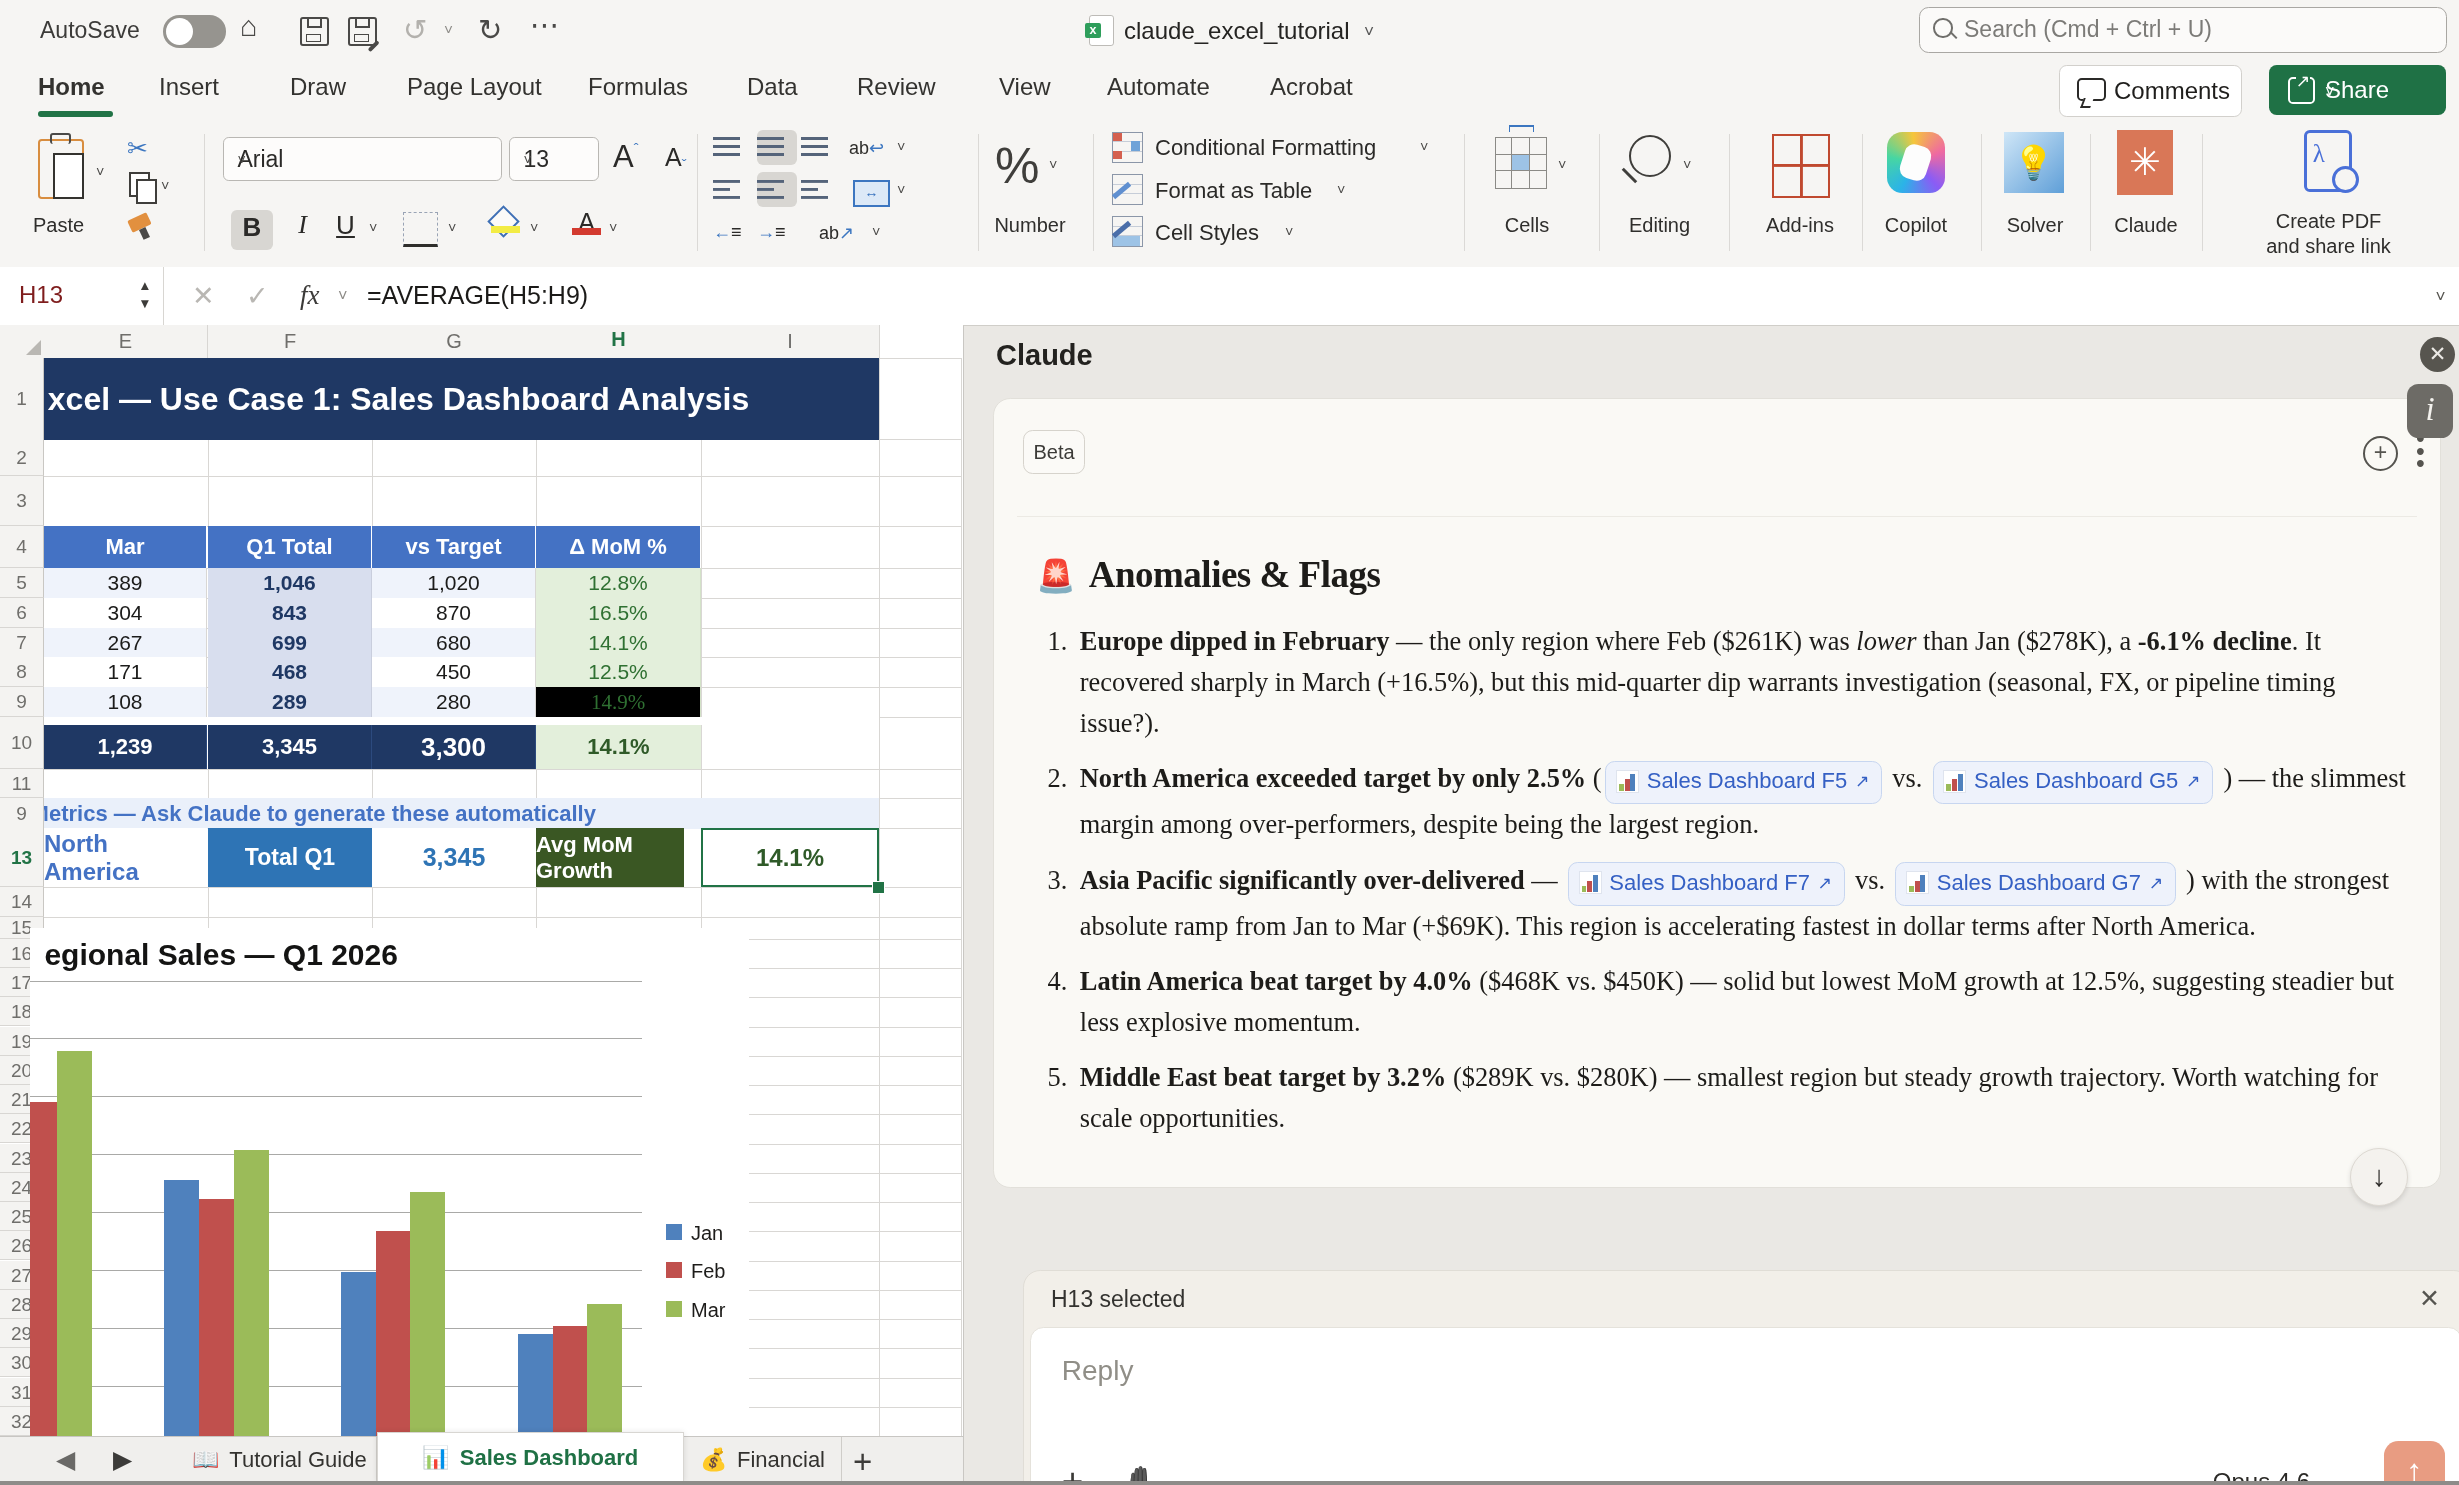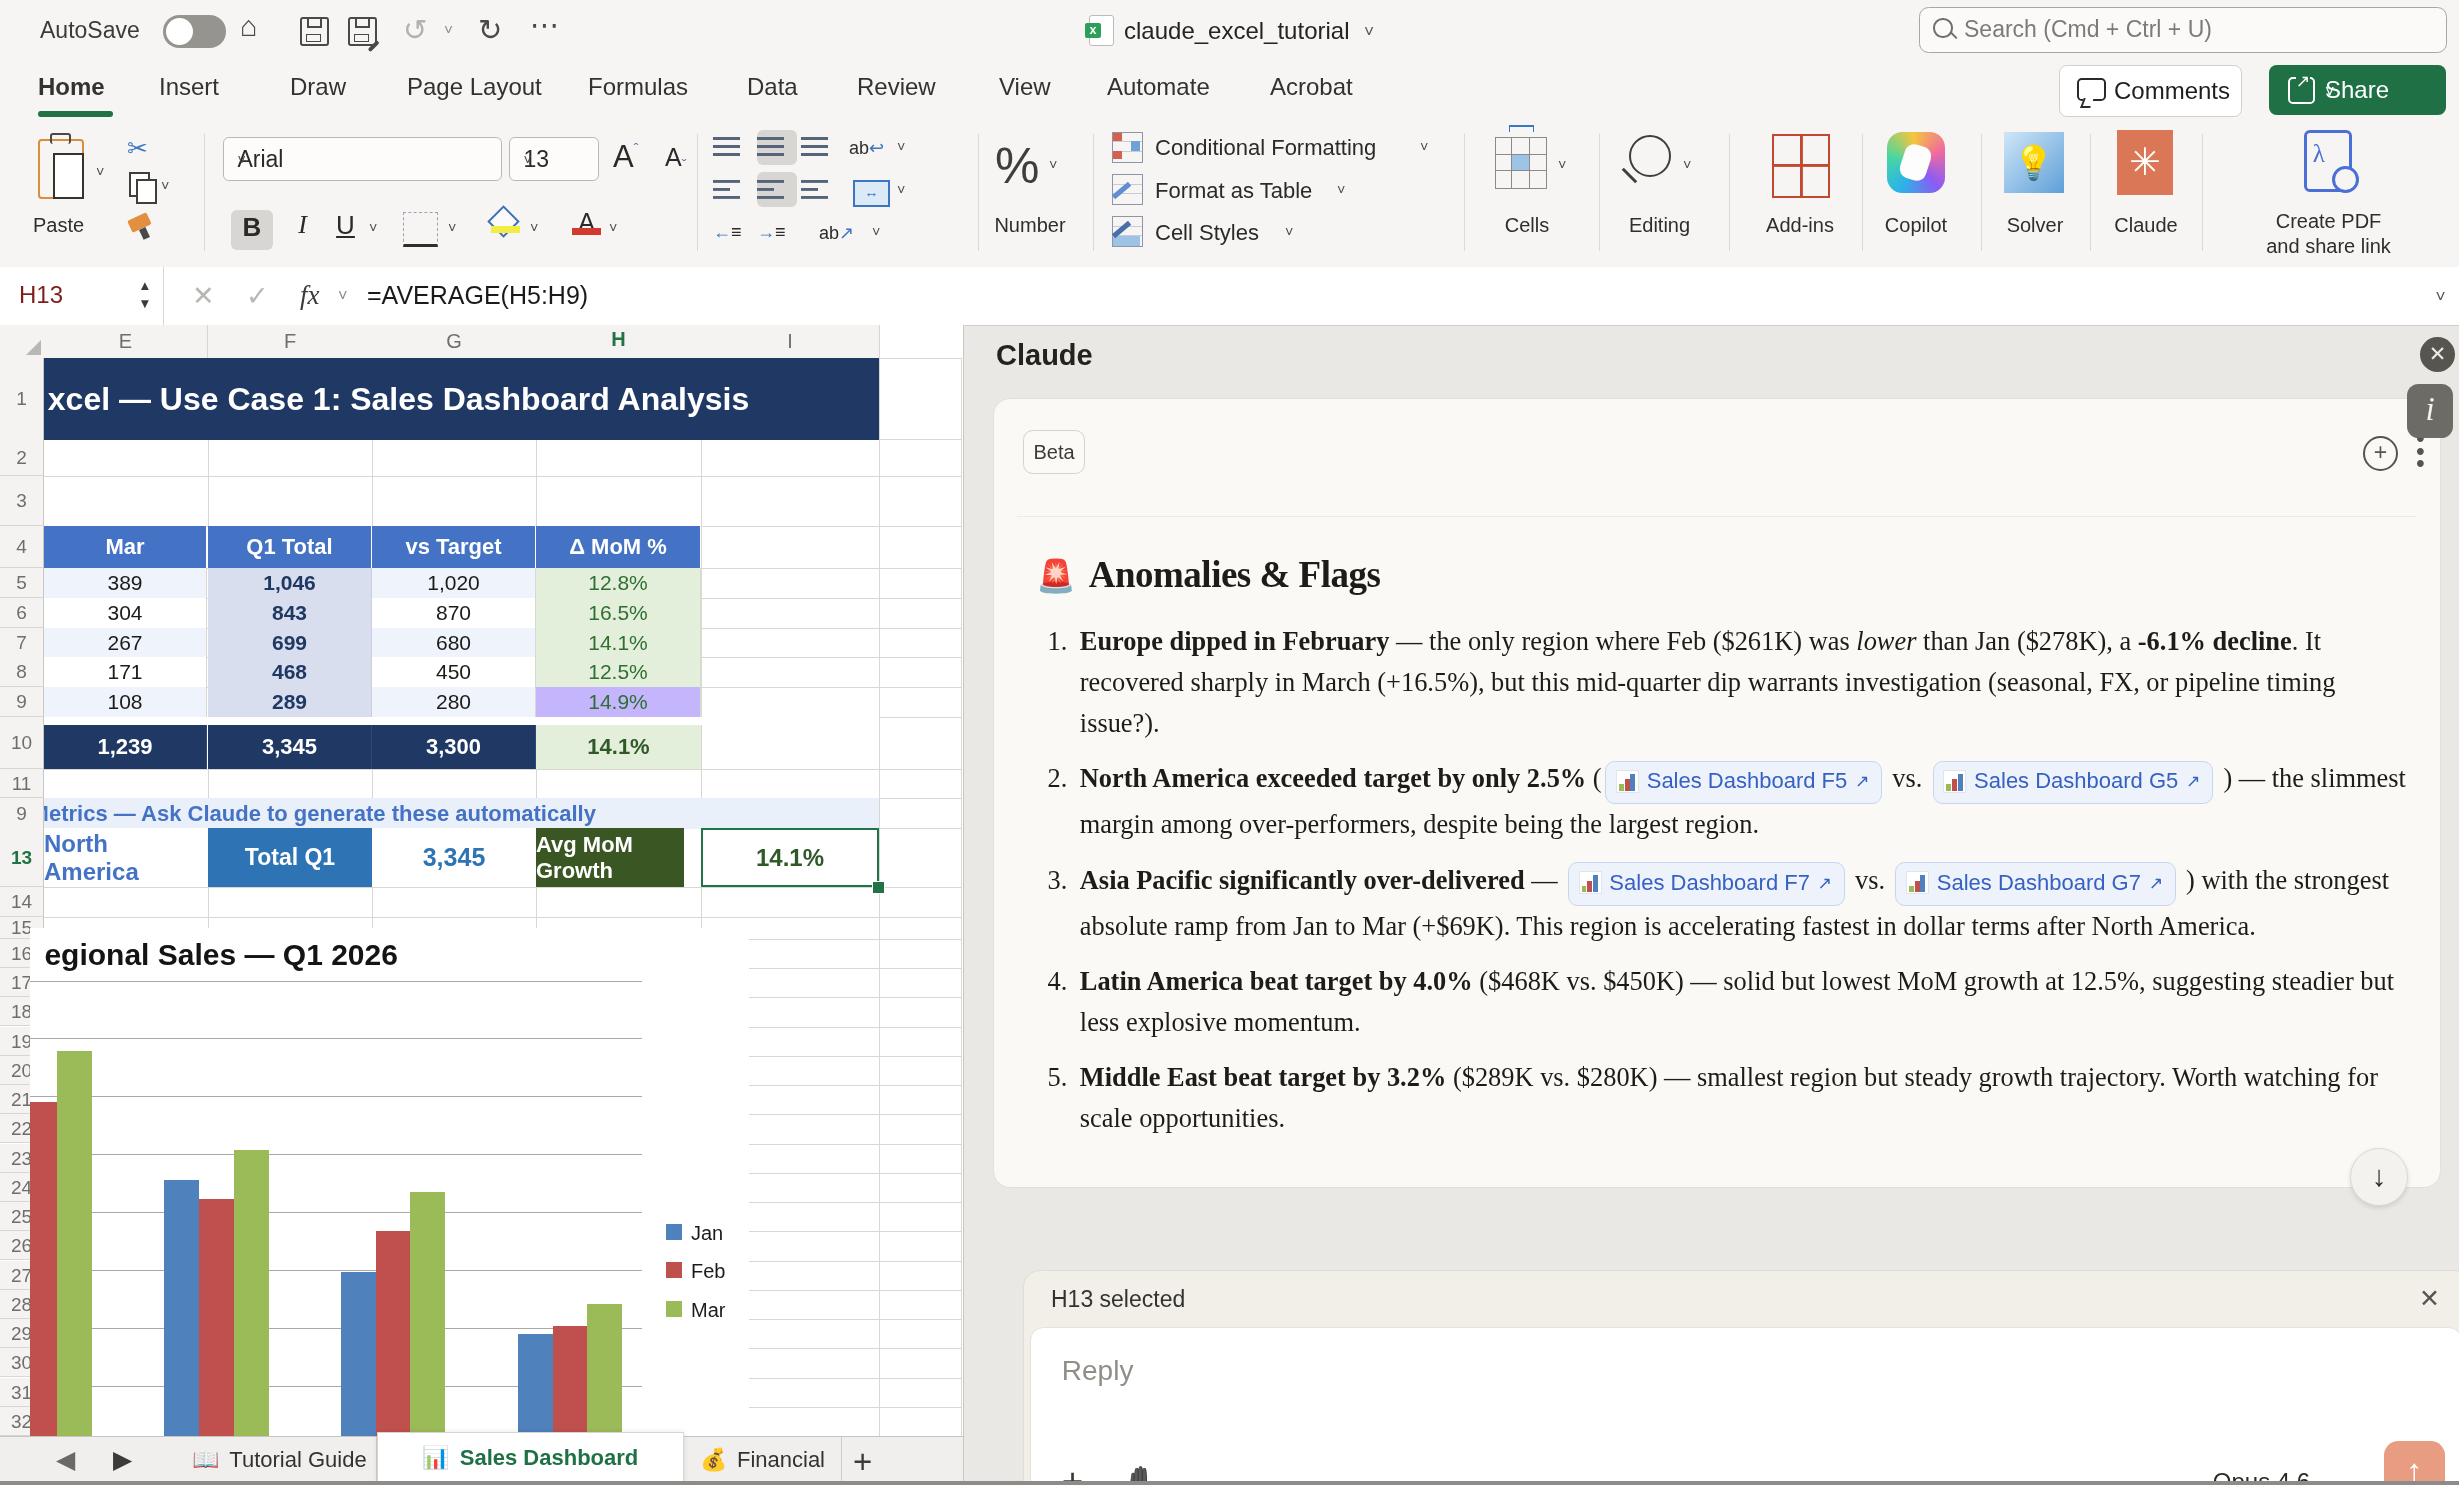--- a/index.html
+++ b/index.html
@@ -450,26 +450,26 @@
       <div class="cell" style="position: absolute; left: 536px; top: 303px; width: 165px; height: 30px; background: rgb(227, 239, 219); color: rgb(47, 112, 50); border-right: 1px solid rgb(211, 226, 200);">14.1%</div>
       <div class="cell" style="position: absolute; left: 44px; top: 332px; width: 0px; height: 30px; background: rgb(255, 255, 255); color: rgb(27, 27, 26); border-right: 1px solid rgb(217, 215, 212);">152</div>
       <div class="cell" style="position: absolute; left: 44px; top: 332px; width: 163px; height: 30px; background: rgb(255, 255, 255); color: rgb(27, 27, 26); border-right: 1px solid rgb(217, 215, 212);">171</div>
       <div class="cell" style="position: absolute; left: 208px; top: 332px; width: 164px; height: 30px; background: rgb(216, 222, 238); color: rgb(31, 56, 100); font-weight: bold; border-right: 1px solid rgb(201, 206, 221);">468</div>
       <div class="cell" style="position: absolute; left: 372px; top: 332px; width: 164px; height: 30px; background: rgb(255, 255, 255); color: rgb(27, 27, 26); border-right: 1px solid rgb(217, 215, 212);">450</div>
       <div class="cell" style="position: absolute; left: 536px; top: 332px; width: 165px; height: 30px; background: rgb(227, 239, 219); color: rgb(47, 112, 50); border-right: 1px solid rgb(211, 226, 200);">12.5%</div>
       <div class="cell" style="position: absolute; left: 44px; top: 362px; width: 0px; height: 30px; background: rgb(239, 243, 251); color: rgb(27, 27, 26); border-right: 1px solid rgb(217, 215, 212);">94</div>
       <div class="cell" style="position: absolute; left: 44px; top: 362px; width: 163px; height: 30px; background: rgb(239, 243, 251); color: rgb(27, 27, 26); border-right: 1px solid rgb(217, 215, 212);">108</div>
       <div class="cell" style="position: absolute; left: 208px; top: 362px; width: 164px; height: 30px; background: rgb(216, 222, 238); color: rgb(31, 56, 100); font-weight: bold; border-right: 1px solid rgb(201, 206, 221);">289</div>
       <div class="cell" style="position: absolute; left: 372px; top: 362px; width: 164px; height: 30px; background: rgb(239, 243, 251); color: rgb(27, 27, 26); border-right: 1px solid rgb(217, 215, 212);">280</div>
-      <div class="cell" style="position: absolute; left: 536px; top: 362px; width: 165px; height: 30px; background: #c4b5fd; color: rgb(47, 112, 50); border-right: 1px solid rgb(211, 226, 200);">14.9%</div>
+      <div class="cell" style="position: absolute; left: 536px; top: 362px; width: 165px; height: 30px; background: #000000; color: rgb(47, 112, 50); border-right: 1px solid rgb(211, 226, 200); font-family: Liberation Serif, serif;">14.9%</div>
       <div style="position: absolute; left: 44px; top: 392px; width: 835px; height: 7.7px; background: rgb(255, 255, 255);"></div>
       <div class="cell" style="position: absolute; left: 44px; top: 400px; width: 0px; height: 44px; background: rgb(31, 56, 100); color: rgb(255, 255, 255); font-weight: bold; font-size: 22px; border-right: 1px solid rgb(44, 74, 126);">1,086</div>
       <div class="cell" style="position: absolute; left: 44px; top: 400px; width: 163px; height: 44px; background: rgb(31, 56, 100); color: rgb(255, 255, 255); font-weight: bold; font-size: 22px; border-right: 1px solid rgb(44, 74, 126);">1,239</div>
       <div class="cell" style="position: absolute; left: 208px; top: 400px; width: 164px; height: 44px; background: rgb(31, 56, 100); color: rgb(255, 255, 255); font-weight: bold; font-size: 22px; border-right: 1px solid rgb(44, 74, 126);">3,345</div>
-      <div class="cell" style="position: absolute; left: 372px; top: 400px; width: 164px; height: 44px; background: rgb(31, 56, 100); color: rgb(255, 255, 255); font-weight: bold; font-size: 22px; border-right: 1px solid rgb(44, 74, 126);">3,300</div>
+      <div class="cell" style="position: absolute; left: 372px; top: 400px; width: 164px; height: 44px; background: rgb(31, 56, 100); color: rgb(255, 255, 255); font-weight: bold; font-size: 26px; border-right: 1px solid rgb(44, 74, 126);">3,300</div>
       <div class="cell" style="position: absolute; left: 536px; top: 400px; width: 165px; height: 44px; background: rgb(227, 239, 219); color: rgb(47, 90, 40); font-weight: bold; font-size: 22px;">14.1%</div>
       <div class="cell" style="position: absolute; left: 44px; top: 473px; width: 835px; height: 31px; background: rgb(234, 240, 250); color: rgb(68, 114, 196); font-weight: bold; font-size: 22px; justify-content: flex-start; text-indent: -13.4px;">Metrics — Ask Claude to generate these automatically</div>
       <div class="cell" style="position: absolute; left: 44px; top: 503px; width: 163px; height: 59px; color: rgb(68, 114, 196); font-weight: bold; font-size: 24px; justify-content: flex-start; background: rgb(255, 255, 255);">North America</div>
       <div class="cell" style="position: absolute; left: 208px; top: 503px; width: 164px; height: 59px; background: rgb(46, 116, 181); color: rgb(255, 255, 255); font-weight: bold; font-size: 23px;">Total Q1</div>
       <div class="cell" style="position: absolute; left: 372px; top: 503px; width: 164px; height: 59px; color: rgb(46, 116, 181); font-weight: bold; font-size: 25px; background: rgb(255, 255, 255);">3,345</div>
       <div class="cell" style="position: absolute; left: 536px; top: 503px; width: 148px; height: 59px; background: rgb(58, 87, 35); color: rgb(255, 255, 255); font-weight: bold; font-size: 22px; justify-content: flex-start;">Avg MoM Growth</div>
       <div class="cell" style="position: absolute; left: 701px; top: 503px; width: 178px; height: 59px; background: rgb(255, 255, 255); color: rgb(47, 90, 40); font-weight: bold; font-size: 24px; border: 2.9px solid rgb(33, 115, 70);">14.1%</div>
       <div style="position: absolute; left: 872px; top: 556px; width: 10.6px; height: 10.6px; background: rgb(33, 115, 70); border: 1.9px solid rgb(255, 255, 255);"></div>
       <div style="position: absolute; left: 30px; top: 603px; width: 719px; height: 508px; background: rgb(255, 255, 255); overflow: hidden;">
         <div style="position: absolute; left: 14.4px; top: 9.6px; font-size: 30px; font-weight: bold; color: rgb(20, 20, 19); font-family: &quot;Liberation Sans&quot;, sans-serif;">egional Sales — Q1 2026</div>

